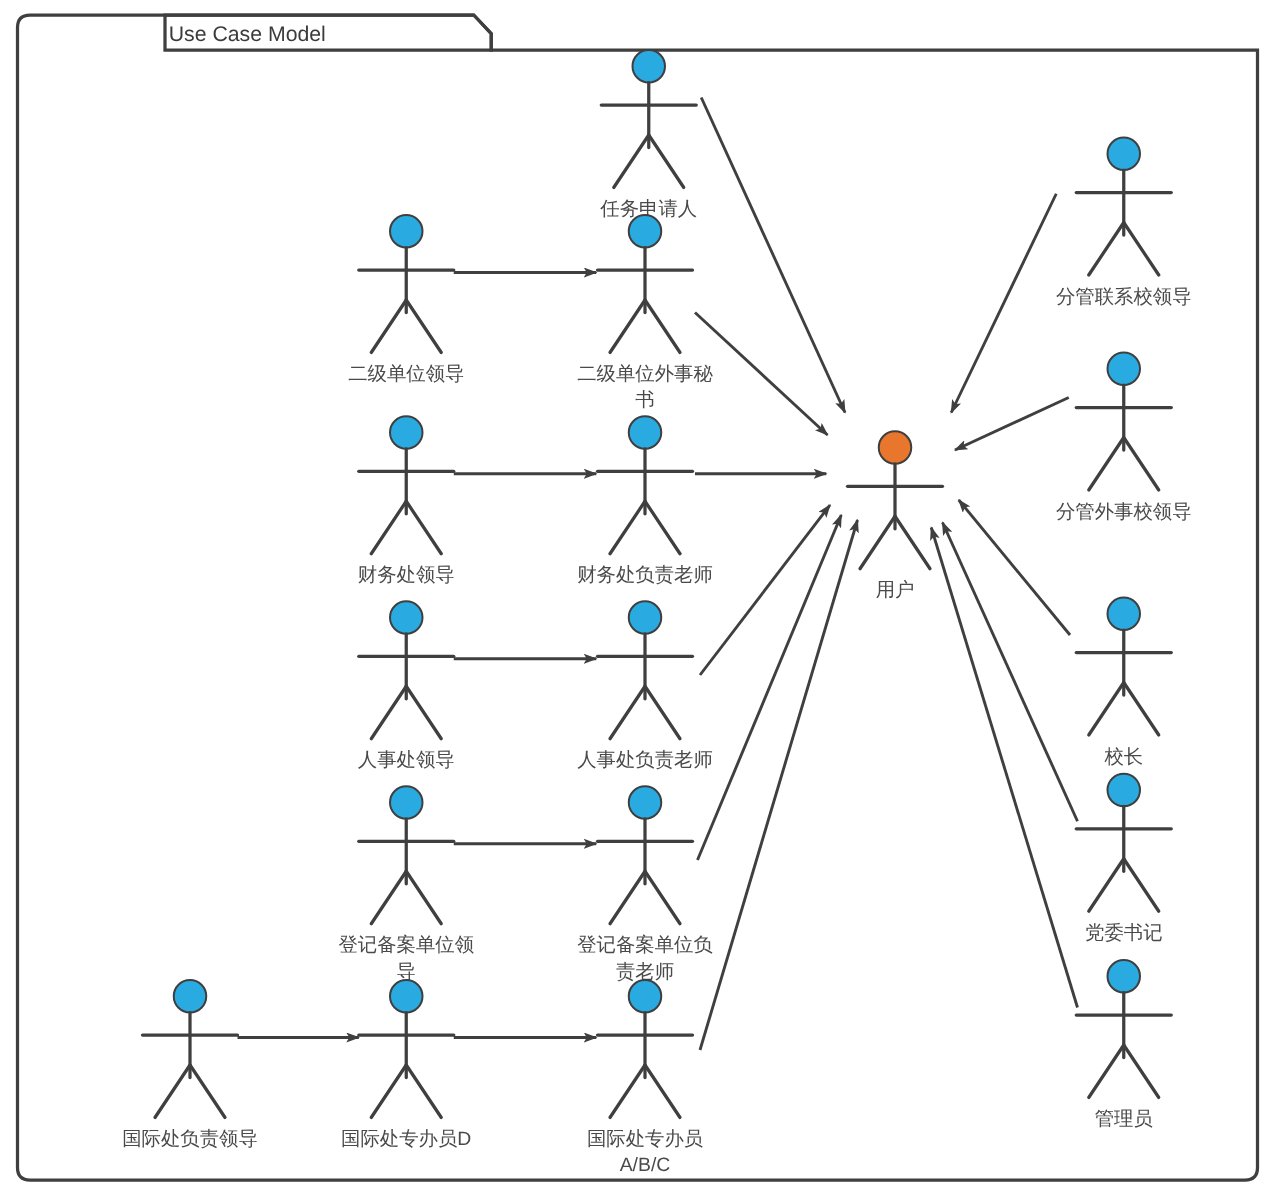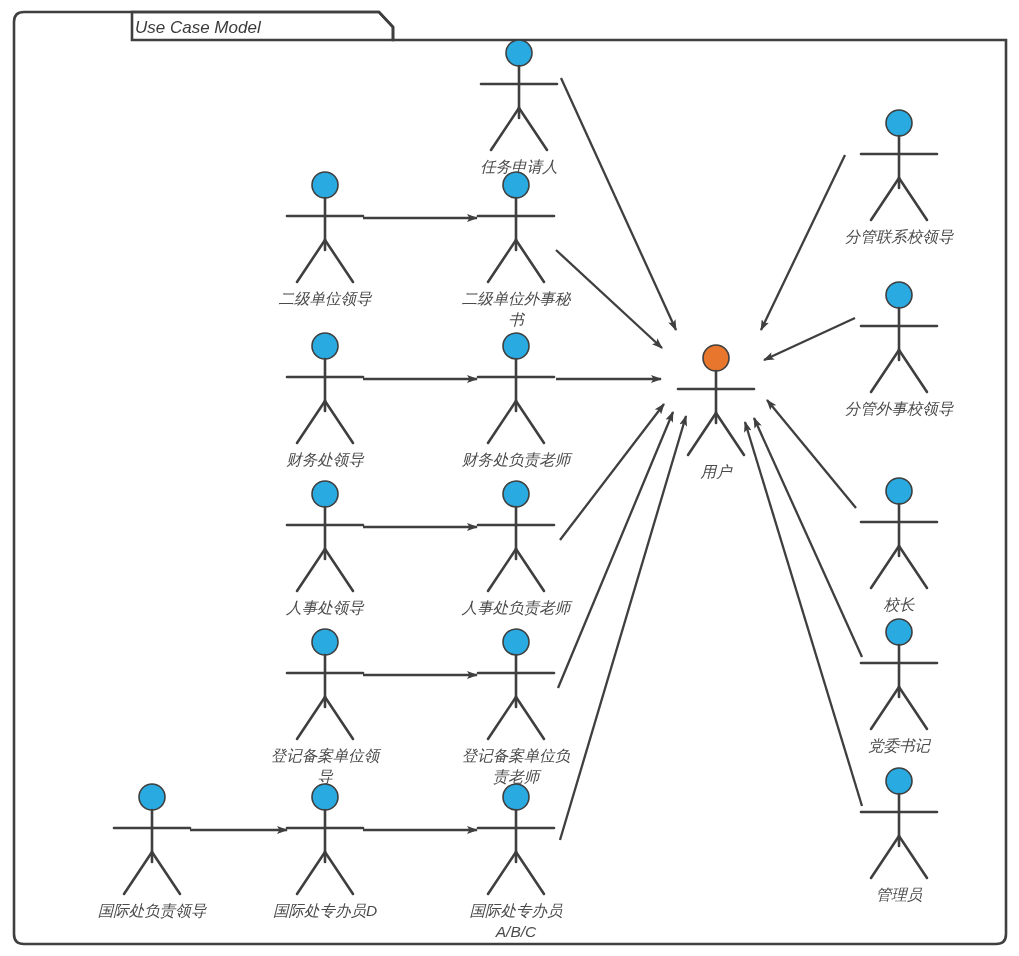--- a/index.html
+++ b/index.html
@@ -7,21 +7,20 @@
     padding: 0;
     background: #ffffff;
     font-family: "Liberation Sans", "DejaVu Sans", sans-serif;
   }
   #stage {
     position: relative;
     width: 1019px;
     height: 956px;
     background: #ffffff;
     overflow: hidden;
-    font-style: italic;
   }
   #diagram-svg {
     position: absolute;
     left: 0;
     top: 0;
     width: 1019px;
     height: 956px;
   }
   .frame-title-text {
     font-family: "Liberation Sans", "DejaVu Sans", sans-serif;

